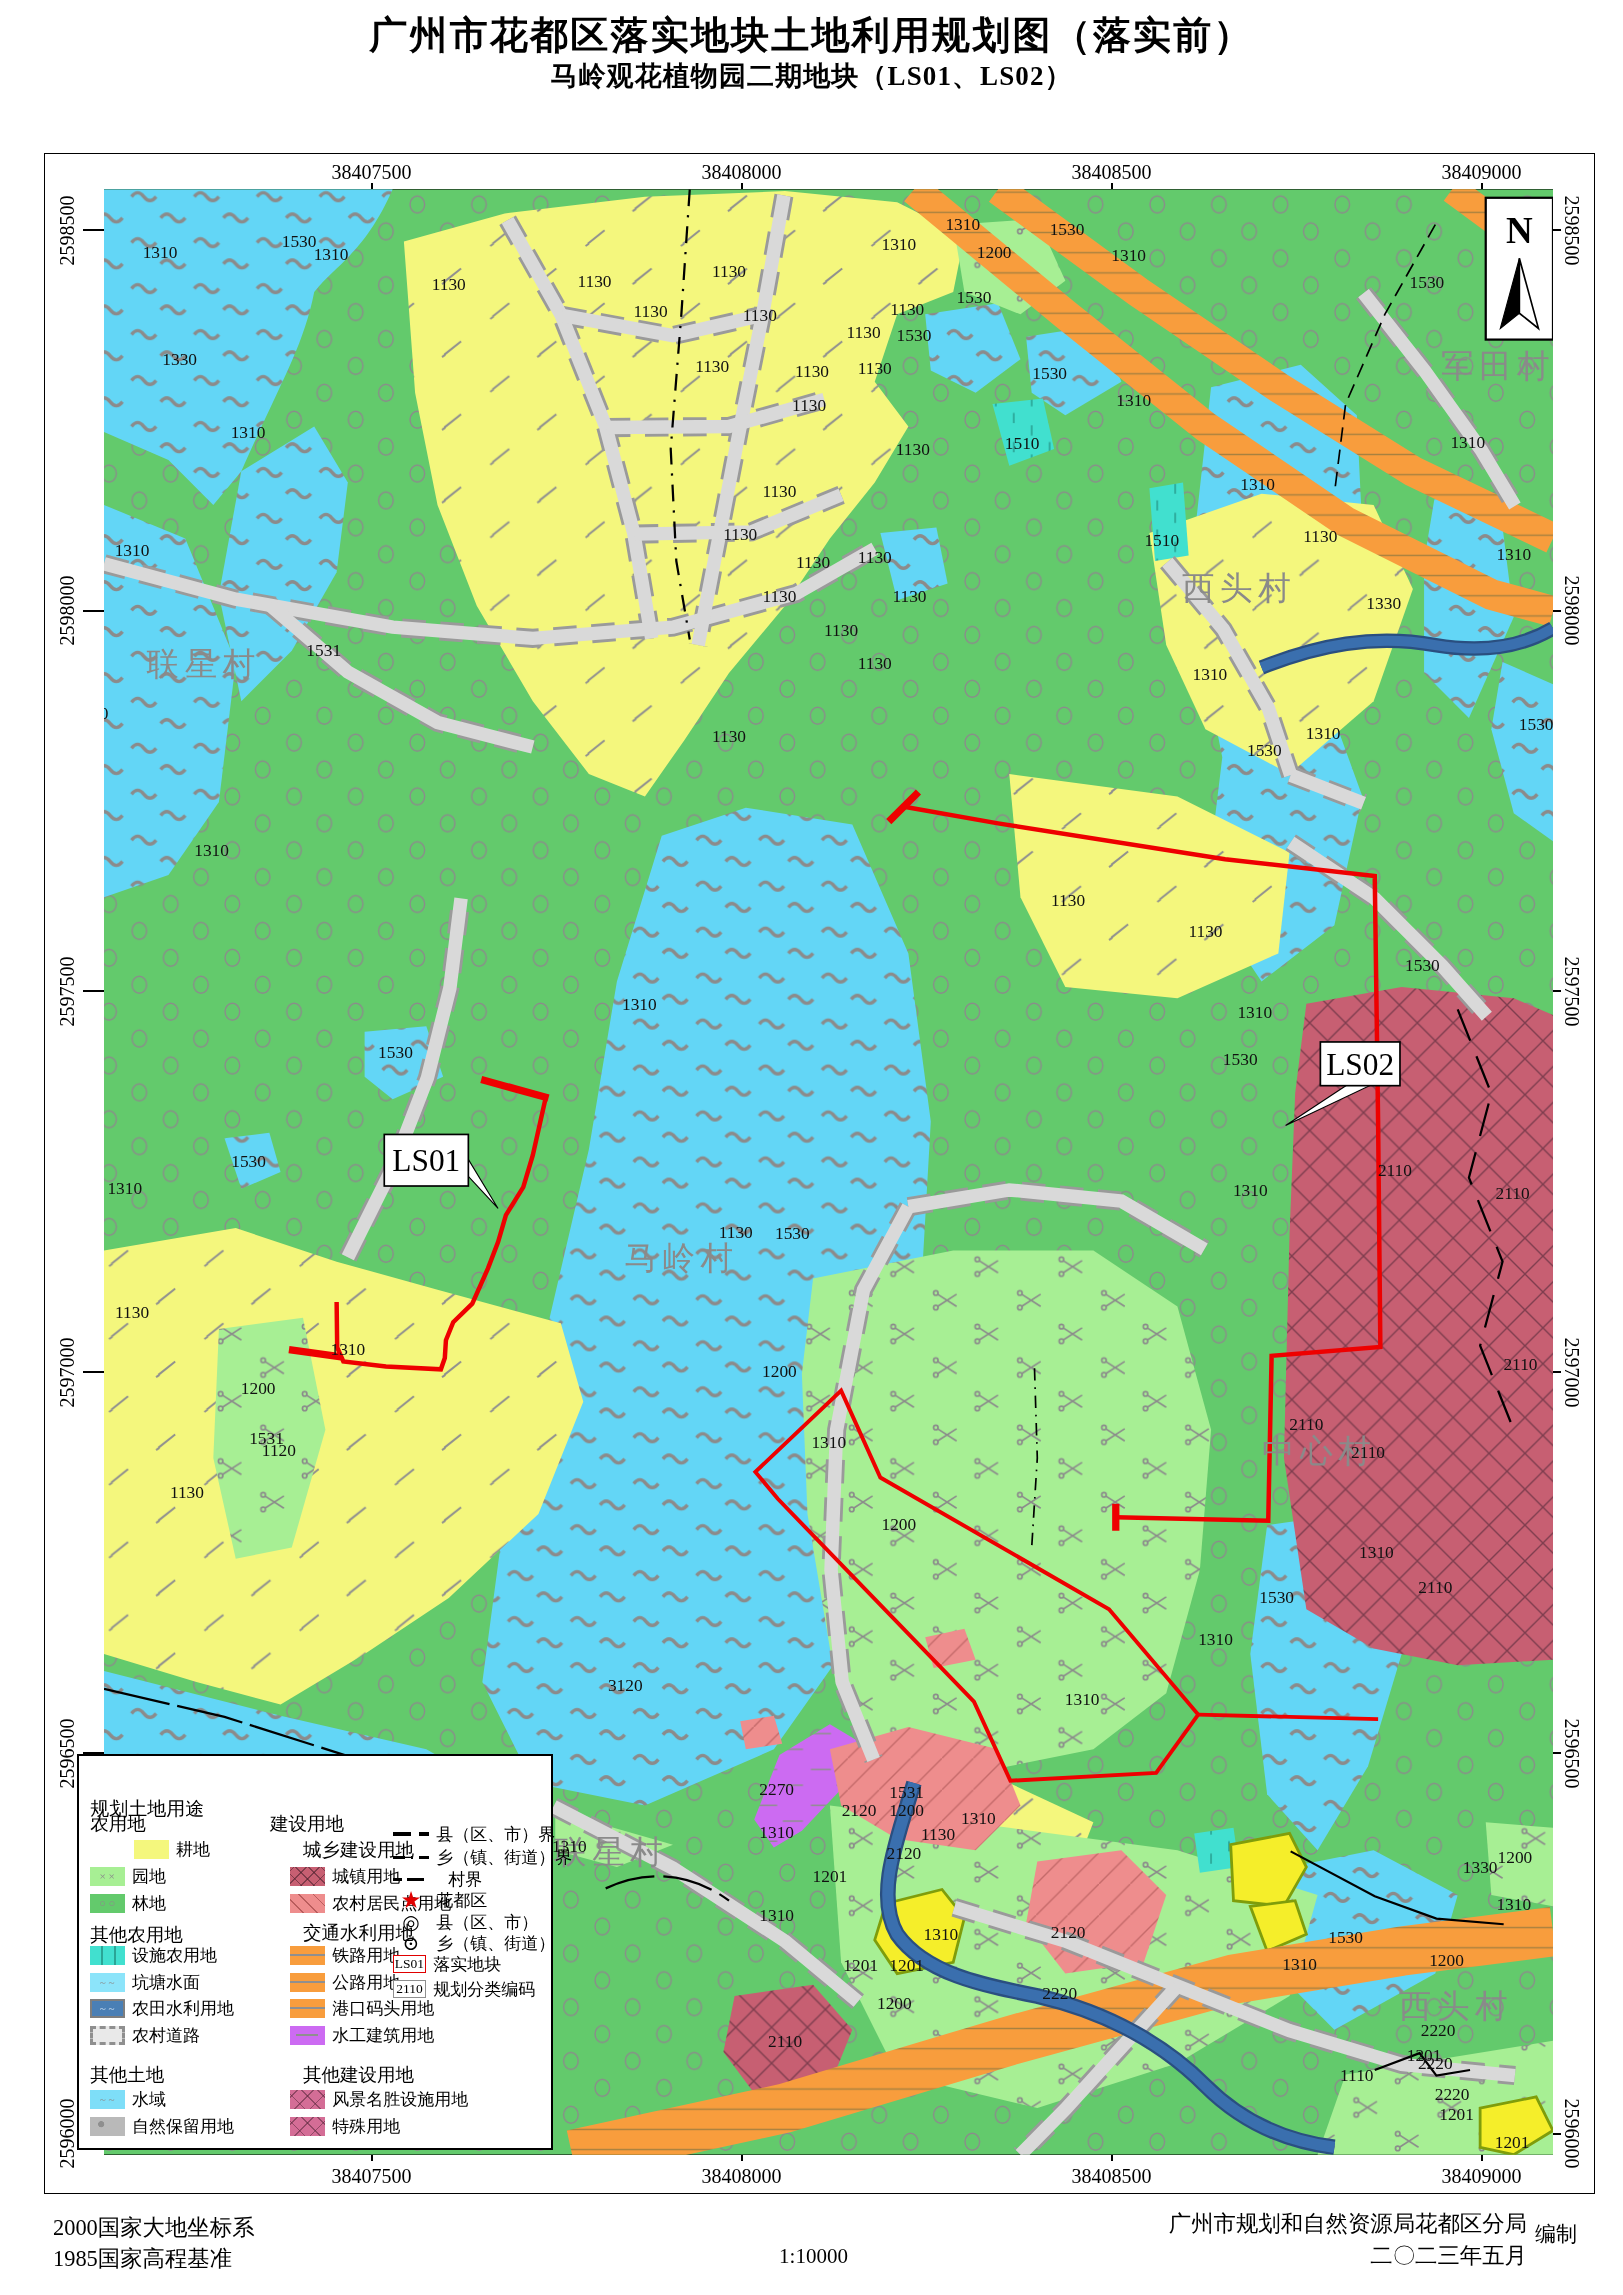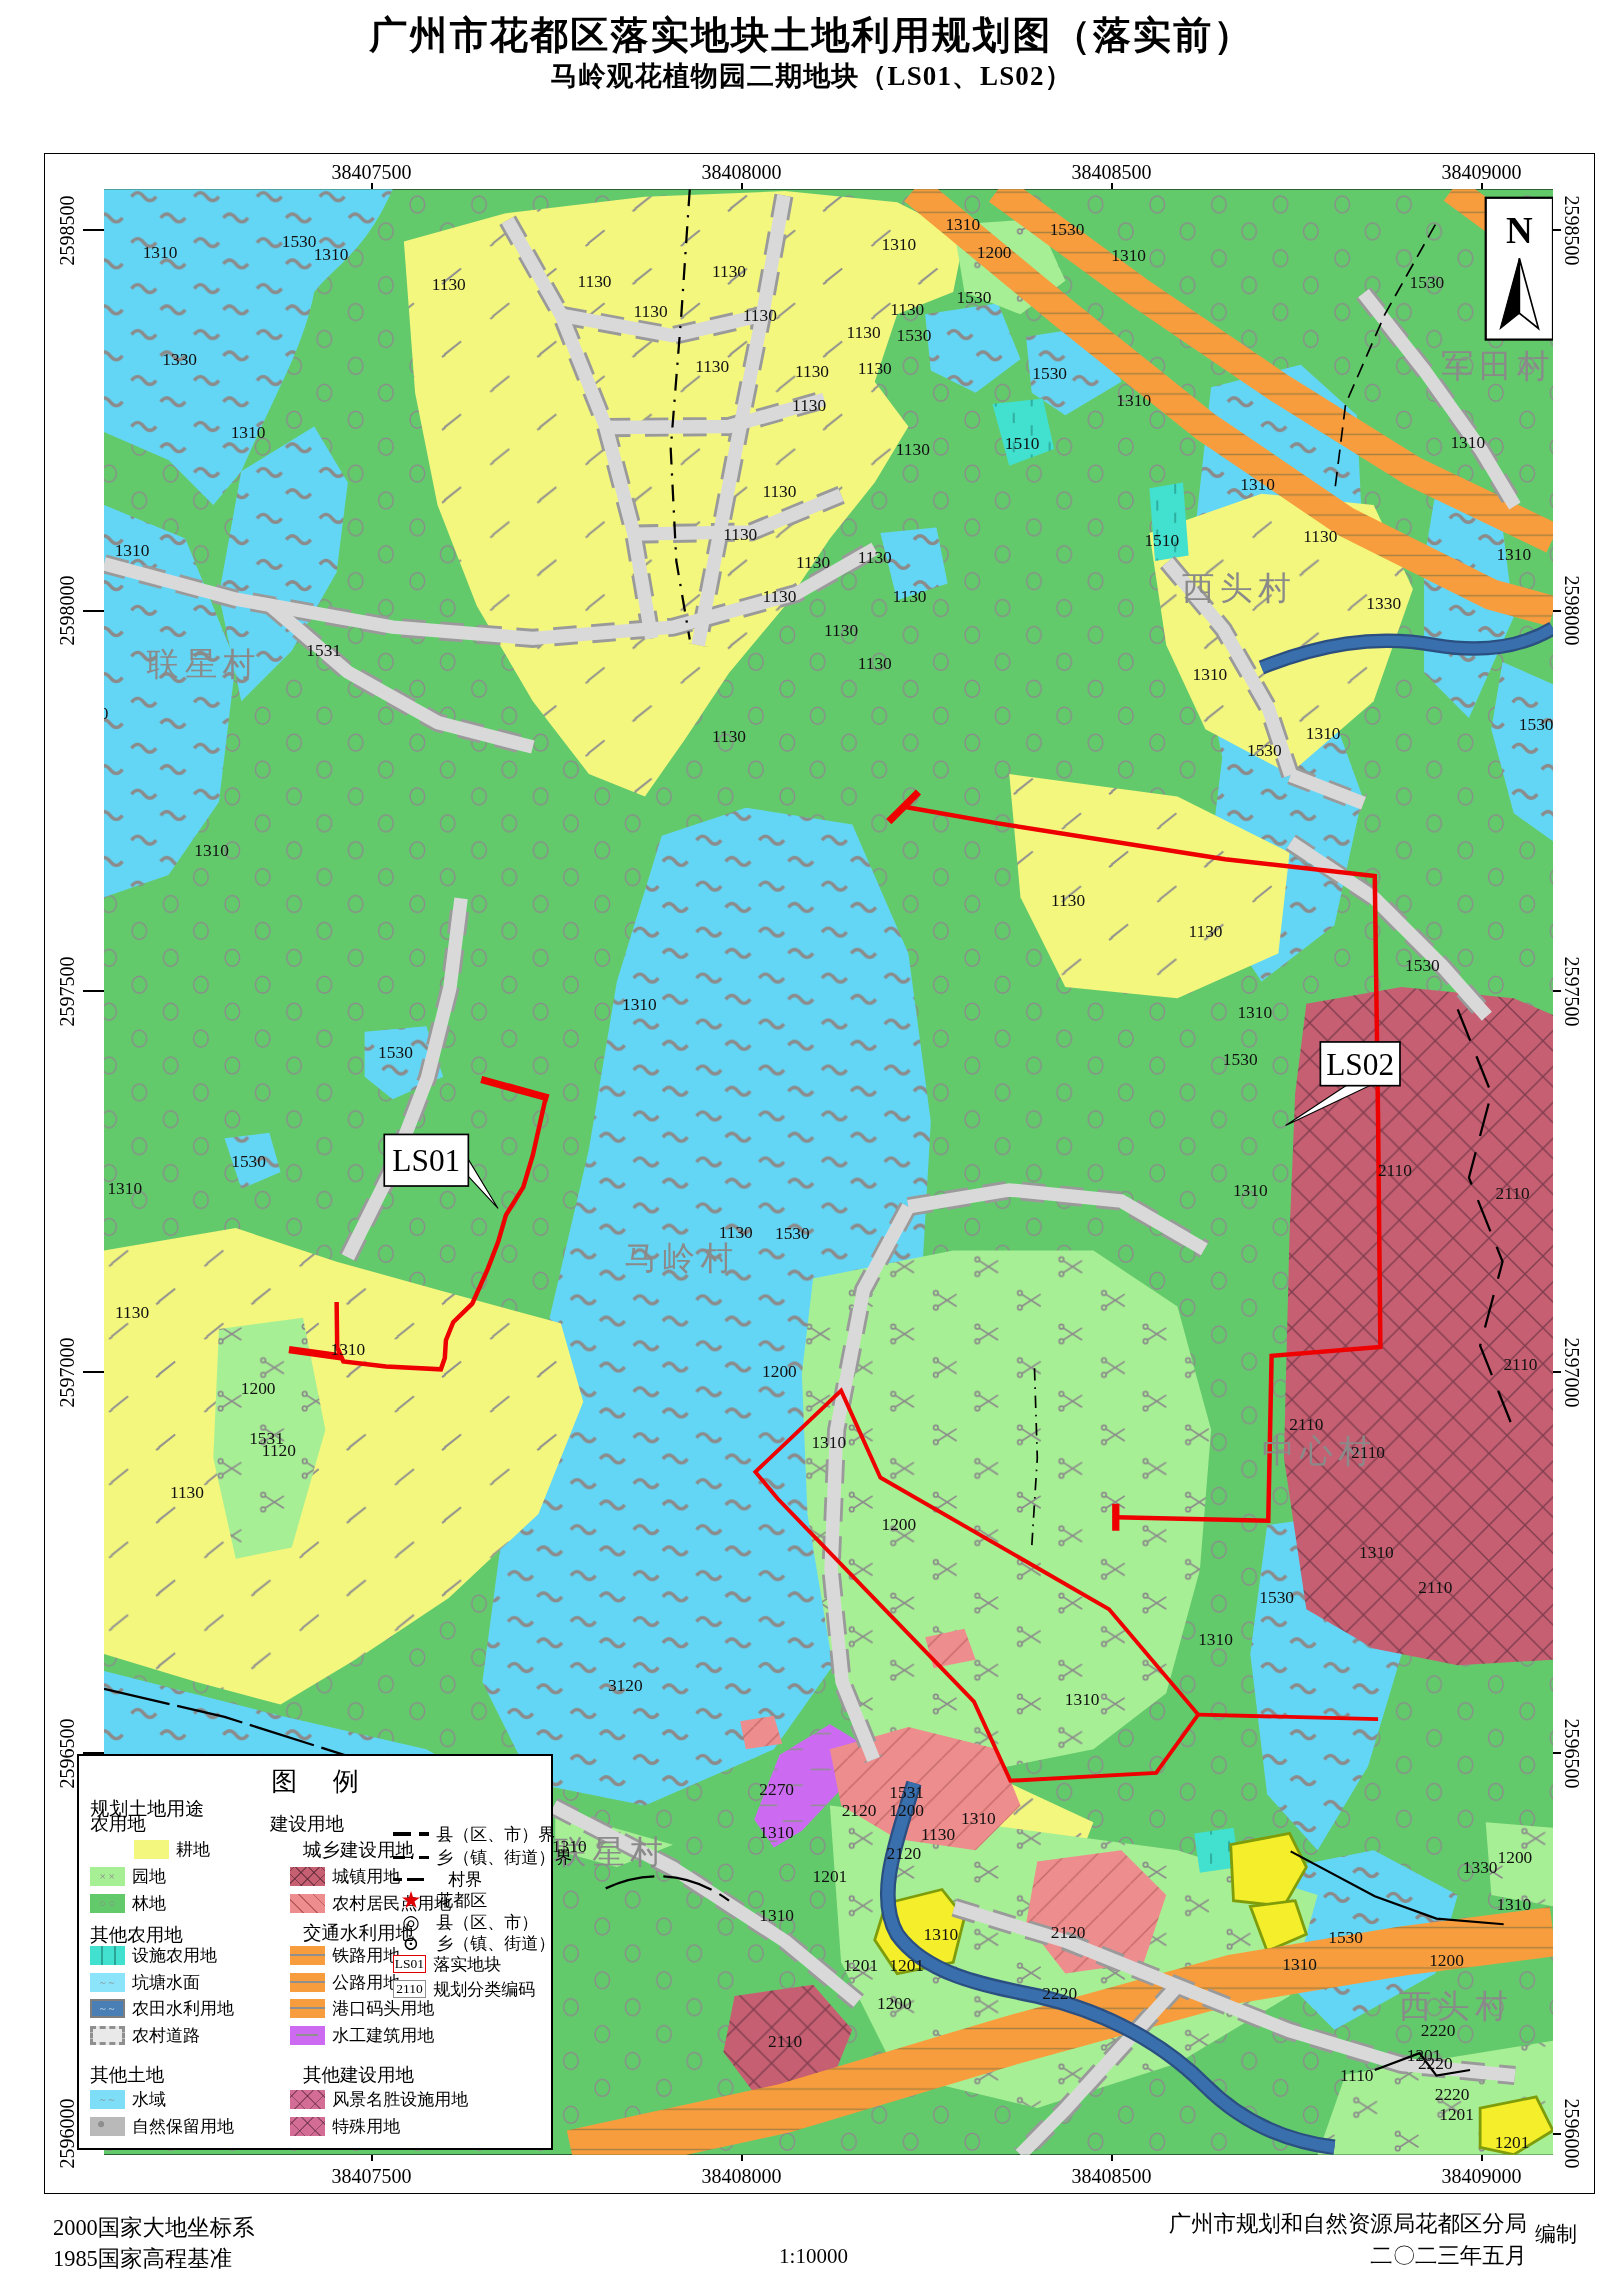--- a/index.html
+++ b/index.html
@@ -441,21 +441,20 @@
 
   <g>
     <rect x="2650" y="352" width="120" height="253" fill="#fff" stroke="#000" stroke-width="4"></rect>
     <text id="north-n" x="2710" y="432" text-anchor="middle" font-size="66" font-weight="bold" font-family="Liberation Serif, DejaVu Serif, serif">N</text>
     <path d="M2710,460 L2676,585 L2710,558 Z" fill="#000" stroke="#000" stroke-width="2"></path>
     <path d="M2710,460 L2744,585 L2710,558 Z" fill="#fff" stroke="#000" stroke-width="3"></path>
   </g>
 </svg>
 
 <div class="abs" id="legend">
-  <div class="lg-title">图  例</div>
   <div class="lg-sub">规划土地用途</div>
   <div id="lg-col1">
       <div class="lg-row" style="top: 56px; left: 11.2px;">
         <span class="lg-header">农用地</span>
       </div>
       <div class="lg-row" style="top: 82px; left: 10.7px; padding-left: 44px;">
         <div class="sw sw-cultivated"></div>
         <span class="lg-label">耕地</span>
       </div>
       <div class="lg-row" style="top: 109px; left: 10.7px;">

